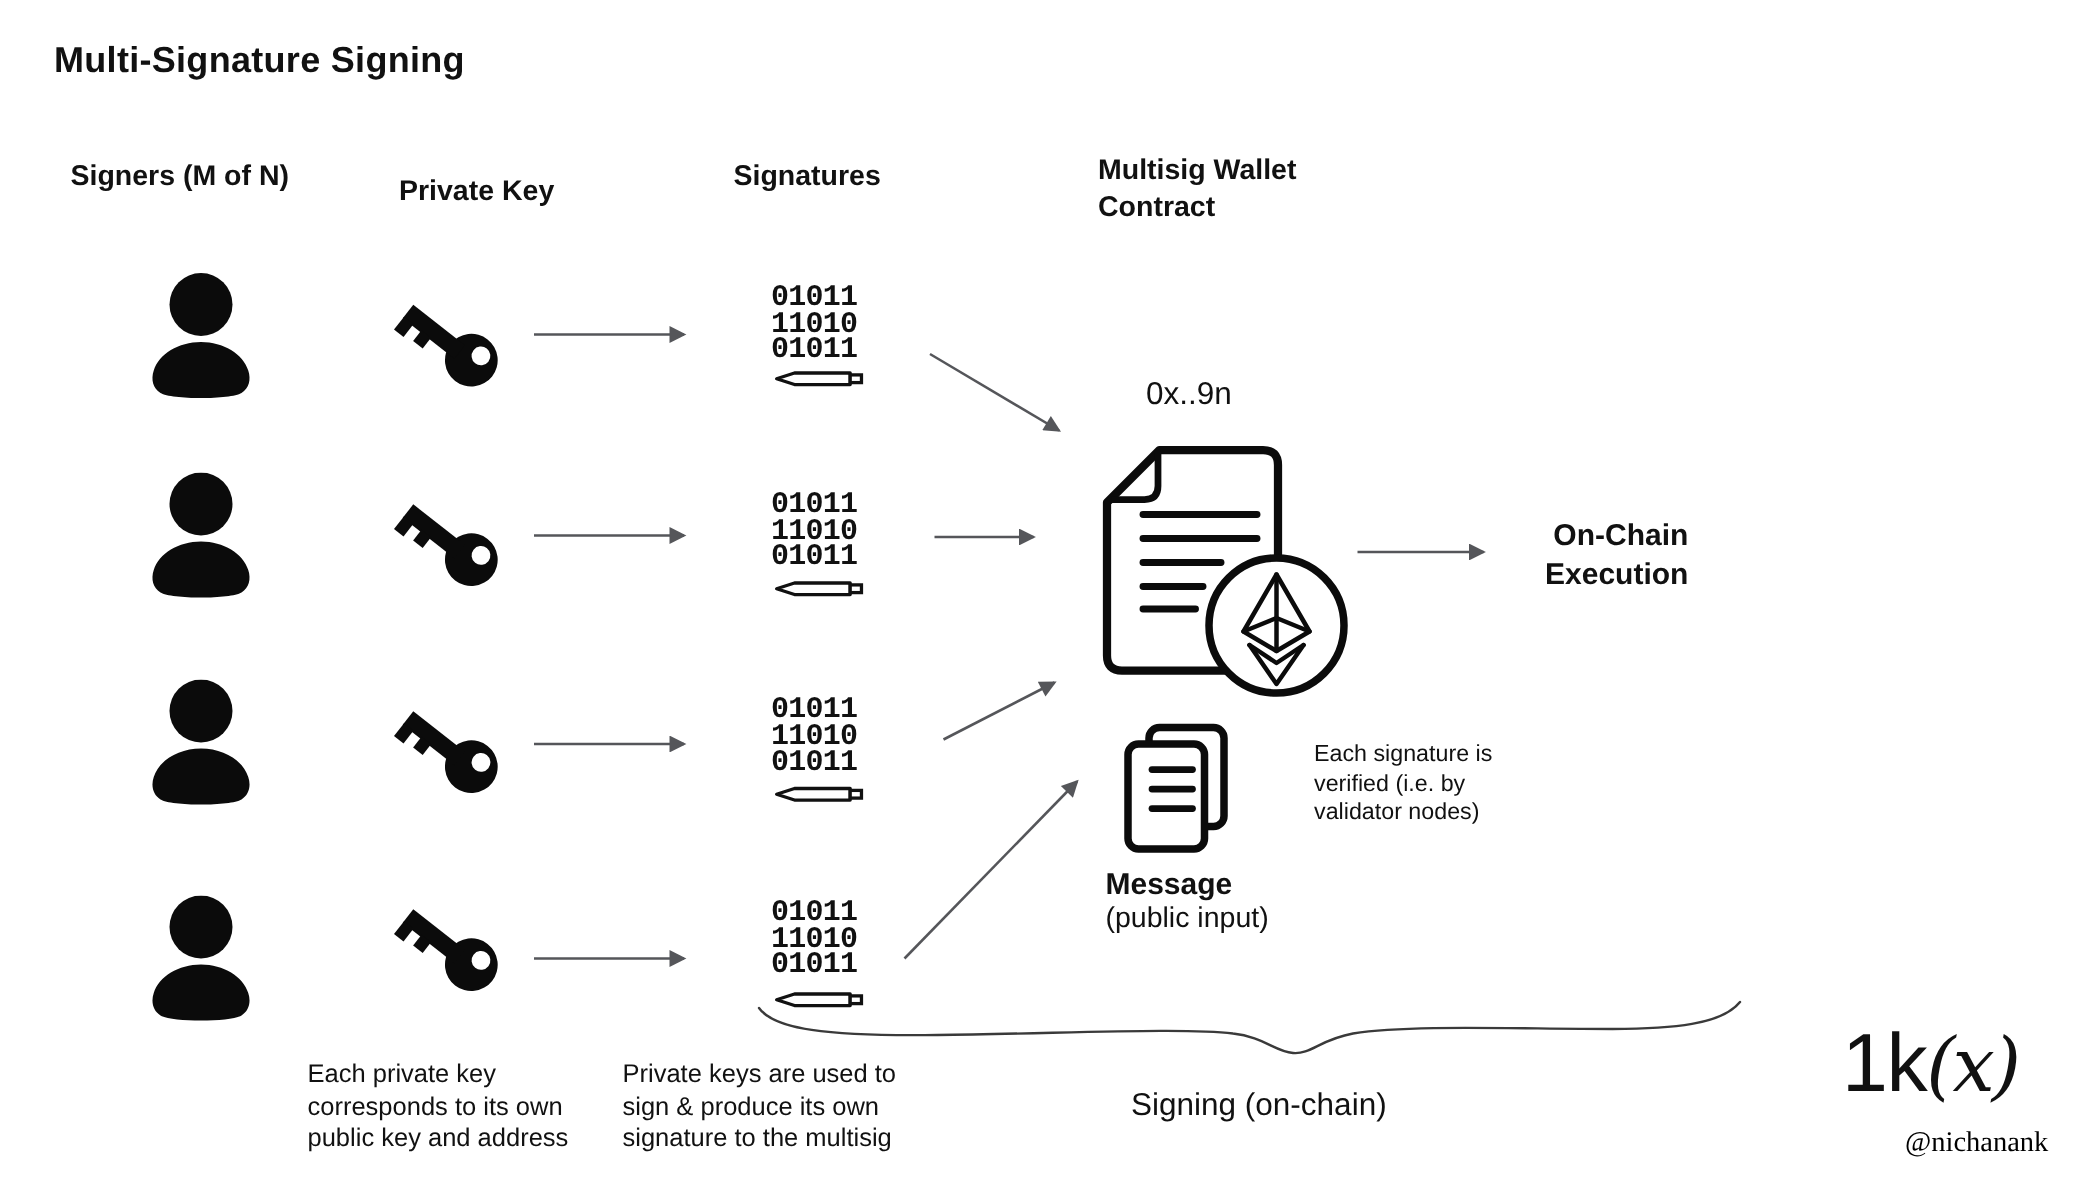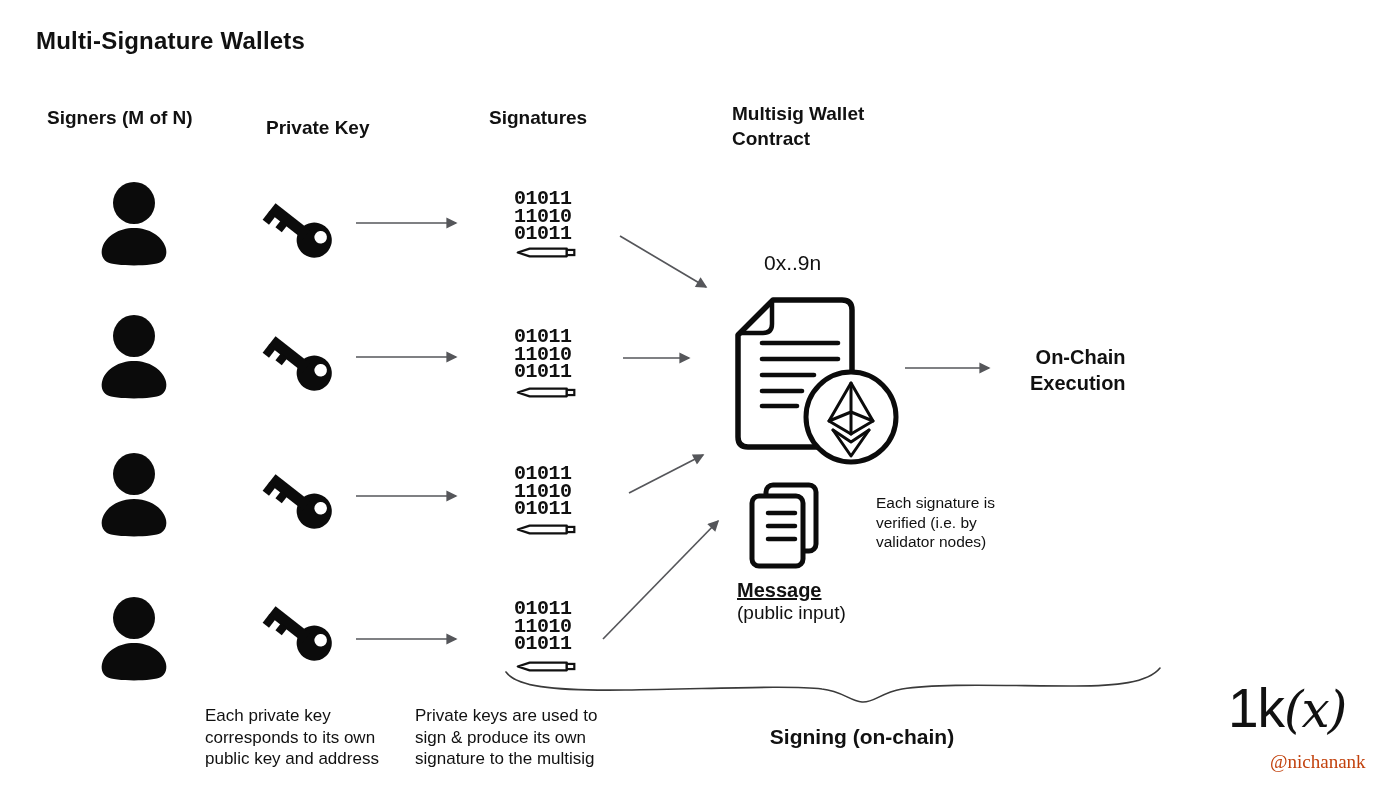--- a/index.html
+++ b/index.html
@@ -19,30 +19,30 @@
   .addr{left:764px;top:251px;font-size:21px;}
   .sigblock{
     width:72px;font-family:Liberation Mono, monospace;
     font-size:20px;line-height:17.5px;font-weight:700;letter-spacing:-0.5px;
   }
   .sig1{left:514px;top:190px;}
   .sig2{left:514px;top:328px;}
   .sig3{left:514px;top:465px;}
   .sig4{left:514px;top:600px;}
   .exec{left:1030px;top:344px;font-size:20px;font-weight:700;line-height:26px;text-align:right;}
-  .msg-label{left:737px;top:579px;font-size:20px;font-weight:700;text-decoration:underline;}
+  .msg-label{left:737px;top:579px;font-size:20px;font-weight:700;}
   .msg-sub{left:737px;top:602px;font-size:19px;}
   .verify{left:876px;top:493px;font-size:15.5px;line-height:19.5px;}
   .cap{font-size:17px;line-height:21.5px;}
   .cap1{left:205px;top:705px;}
   .cap2{left:415px;top:705px;}
-  .signing{left:754px;top:725px;width:216px;text-align:center;font-size:21px;font-weight:700;}
+  .signing{left:754px;top:725px;width:216px;text-align:left;font-size:21px;font-weight:400;}
   .logo{left:1228px;top:676px;font-size:55px;font-weight:400;letter-spacing:-1px;}
   .logo .fx{font-family:"DejaVu Serif", serif;font-style:italic;font-size:50px;letter-spacing:-2px;}
-  .handle{left:1270px;top:751px;font-family:"Liberation Serif", serif;font-size:19px;color:#c2410c;}
+  .handle{left:1270px;top:751px;font-family:"Liberation Serif", serif;font-size:19px;color:#000000;}
 </style>
 </head>
 <body>
 
 <div id="stage">
 
   <svg id="diagram" width="1400" height="788" viewBox="0 0 1400 788" aria-hidden="true">
     <defs>
       <marker id="ah" viewBox="0 0 10 10" refX="8.6" refY="5" markerWidth="8.2" markerHeight="6.6" orient="auto-start-reverse">
         <path d="M0,0 L10,5 L0,10 Z" fill="#55565a"></path>
@@ -128,21 +128,21 @@
       <g stroke="#0b0b0b" stroke-width="4.5" stroke-linecap="round">
         <line x1="768" y1="513" x2="795" y2="513"></line>
         <line x1="768" y1="526" x2="795" y2="526"></line>
         <line x1="768" y1="539" x2="795" y2="539"></line>
       </g>
     </g>
 
     <path d="M506,672 C516,686 550,691 625,690 C710,689 790,685 822,689 C842,691 850,701 862,702 C874,703 880,693 902,689 C940,683 1010,686 1075,686 C1115,686 1148,683 1160,668" fill="none" stroke="#3a3a3a" stroke-width="1.6" stroke-linecap="round"></path>
   </svg>
 
-  <div class="t title">Multi-Signature Wallets</div>
+  <div class="t title">Multi-Signature Signing</div>
 
   <div class="t hdr signers">Signers (M of N)</div>
   <div class="t hdr pkey">Private Key</div>
   <div class="t hdr sigs">Signatures</div>
   <div class="t hdr contract">Multisig Wallet
 Contract</div>
 
   <div class="t sigblock sig1">01011
 11010
 01011</div>

